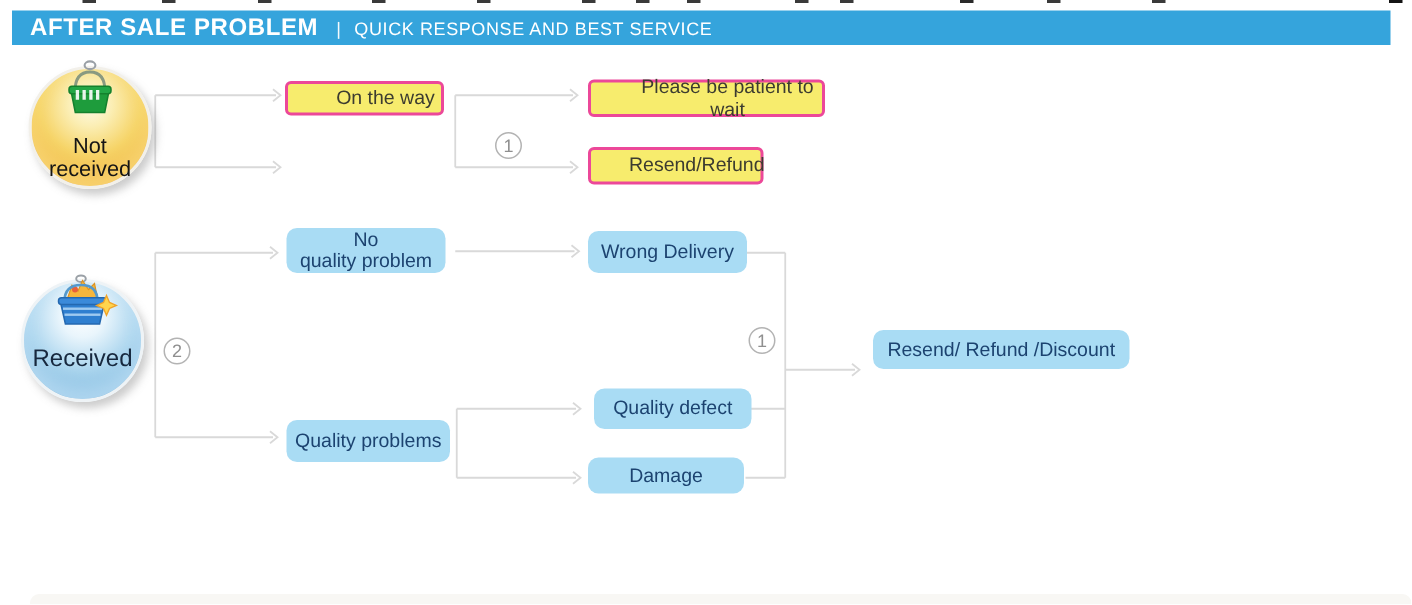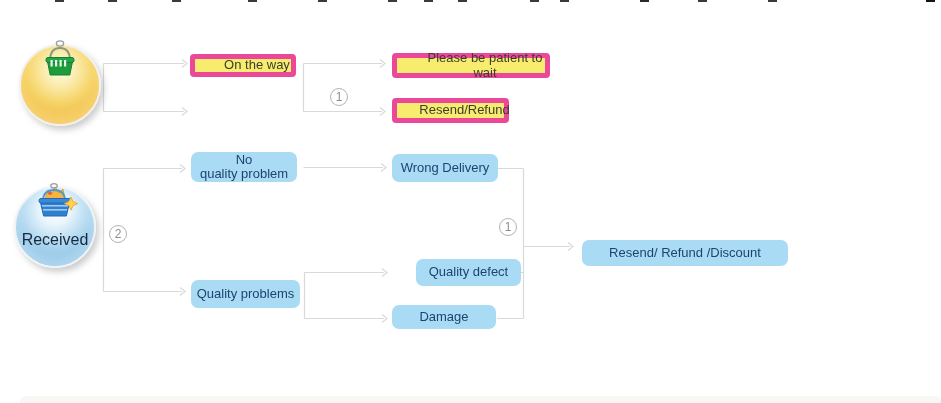--- a/index.html
+++ b/index.html
@@ -39,21 +39,21 @@
     position:absolute;left:0;width:100%;text-align:center;white-space:pre-line;
     color:#151515;line-height:1.05;
   }
   .ball-yellow .ball-label{top:45px;font-size:14.5px;}
   .ball-blue .ball-label{top:44px;font-size:16px;color:#17283e;}
 
   .box{
     position:absolute;display:flex;align-items:center;justify-content:center;
     text-align:center;font-size:13px;line-height:1.1;white-space:pre-line;box-sizing:border-box;
   }
-  .box-yellow{background:#f7ec6d;border:5px solid #ec4899;border-radius:4px;color:#3c3c30;padding-left:28px;}
+  .box-yellow{background:#f7ec6d;border:2px solid #ec4899;border-radius:4px;color:#3c3c30;padding-left:28px;}
   .box-blue{background:#a9dcf4;border-radius:7px;color:#1c4370;}
 
   .connectors{position:absolute;left:0;top:0;pointer-events:none;}
 
   .marker{
     position:absolute;width:18px;height:18px;border:1px solid #b3b3b3;border-radius:50%;
     background:#fff;color:#8f8f8f;font-size:12px;display:flex;align-items:center;justify-content:center;
     box-sizing:border-box;
   }
 
@@ -65,20 +65,25 @@
     border-radius:6px 6px 0 0;
   }
 </style>
 </head>
 <body>
 
 <div class="canvas">
 
   <div class="top-artifacts"></div>
 
+  <div class="header-bar">
+    <span class="header-title">AFTER SALE PROBLEM</span>
+    <span class="header-sep">|</span>
+    <span class="header-sub">QUICK RESPONSE AND BEST SERVICE</span>
+  </div>
 
   <svg class="connectors" width="941" height="403">
     <g fill="none" stroke="#d9d9d9" stroke-width="1.2">
 
       <path d="M103.5,63.5 H184 M103.5,63.5 V111.5 M103.5,111.5 H184"></path>
       <path d="M182,59.5 L187,63.5 L182,67.5"></path>
       <path d="M182,107.5 L187,111.5 L182,115.5"></path>
 
       <path d="M303.5,63.5 V111.5 M303.5,63.5 H382 M303.5,111.5 H382"></path>
       <path d="M380,59.5 L385,63.5 L380,67.5"></path>
@@ -104,20 +109,22 @@
     <svg class="ball-icon" style="top:-7px" width="50" height="46" viewBox="0 0 50 46">
       <ellipse cx="25" cy="4.5" rx="3.6" ry="2.6" fill="none" stroke="#9aa0a6" stroke-width="1.4"></ellipse>
       <path d="M15 22 Q15 9 25 9 Q35 9 35 22" fill="none" stroke="#8a9a80" stroke-width="2"></path>
       <path d="M12 20 h26 l-3.2 16 h-19.6 z" fill="#1e9c3c" stroke="#14812d" stroke-width="1"></path>
       <rect x="11" y="18.5" width="28" height="5" rx="2" fill="#23a746" stroke="#14812d" stroke-width="1"></rect>
       <rect x="15.5" y="21" width="2.2" height="6.5" fill="#ffffff" opacity=".9"></rect>
       <rect x="20" y="21" width="2.2" height="6.5" fill="#ffffff" opacity=".9"></rect>
       <rect x="24.5" y="21" width="2.2" height="6.5" fill="#ffffff" opacity=".9"></rect>
       <rect x="29" y="21" width="2.2" height="6.5" fill="#ffffff" opacity=".9"></rect>
     </svg>
+    <div class="ball-label">Not
+received</div>
   </div>
 
   <div class="ball ball-blue">
     <svg class="ball-icon" style="top:-6px" width="54" height="44" viewBox="0 0 54 44">
       <ellipse cx="26" cy="3.8" rx="3.2" ry="2.2" fill="none" stroke="#9aa0a6" stroke-width="1.3"></ellipse>
       <path d="M17 17 l3-9 4 4 3-7 4 6 4-4 2 10 z" fill="#f6b63c" stroke="#dd9322" stroke-width=".8"></path>
       <circle cx="22" cy="11" r="2" fill="#e8603a"></circle>
       <path d="M15 19 Q15 8 26 8 Q37 8 37 19" fill="none" stroke="#5599cc" stroke-width="1.8"></path>
       <path d="M12 18 h30 l-3.6 16 h-22.8 z" fill="#2f7fd0" stroke="#2468b0" stroke-width="1"></path>
       <rect x="14" y="23" width="26" height="1.6" fill="#9fcaf0"></rect>
@@ -129,23 +136,23 @@
   </div>
 
   <div class="box box-yellow" style="left:190px;top:54px;width:106px;height:23px">On the way</div>
   <div class="box box-yellow" style="left:392px;top:53px;width:158px;height:25px">Please be patient to wait</div>
   <div class="box box-yellow" style="left:392px;top:98px;width:117px;height:25px">Resend/Refund</div>
 
   <div class="box box-blue" style="left:191px;top:152px;width:106px;height:30px">No
 quality problem</div>
   <div class="box box-blue" style="left:191px;top:280px;width:109px;height:28px">Quality problems</div>
   <div class="box box-blue" style="left:392px;top:154px;width:106px;height:28px">Wrong Delivery</div>
-  <div class="box box-blue" style="left:416px;top:259px;width:105px;height:27px">Quality defect</div>
+  <div class="box box-blue" style="left:396px;top:259px;width:105px;height:27px">Quality defect</div>
   <div class="box box-blue" style="left:392px;top:305px;width:104px;height:24px">Damage</div>
-  <div class="box box-blue" style="left:582px;top:240px;width:206px;height:26px">Resend/ Refund /Discount</div>
+  <div class="box box-blue" style="left:582px;top:220px;width:171px;height:26px">Resend/ Refund /Discount</div>
 
   <div class="marker" style="left:330px;top:88px">1</div>
   <div class="marker" style="left:109px;top:225px">2</div>
   <div class="marker" style="left:499px;top:218px">1</div>
 
   <div class="notes">
   </div>
 
   <div class="bottom-strip"></div>
 

